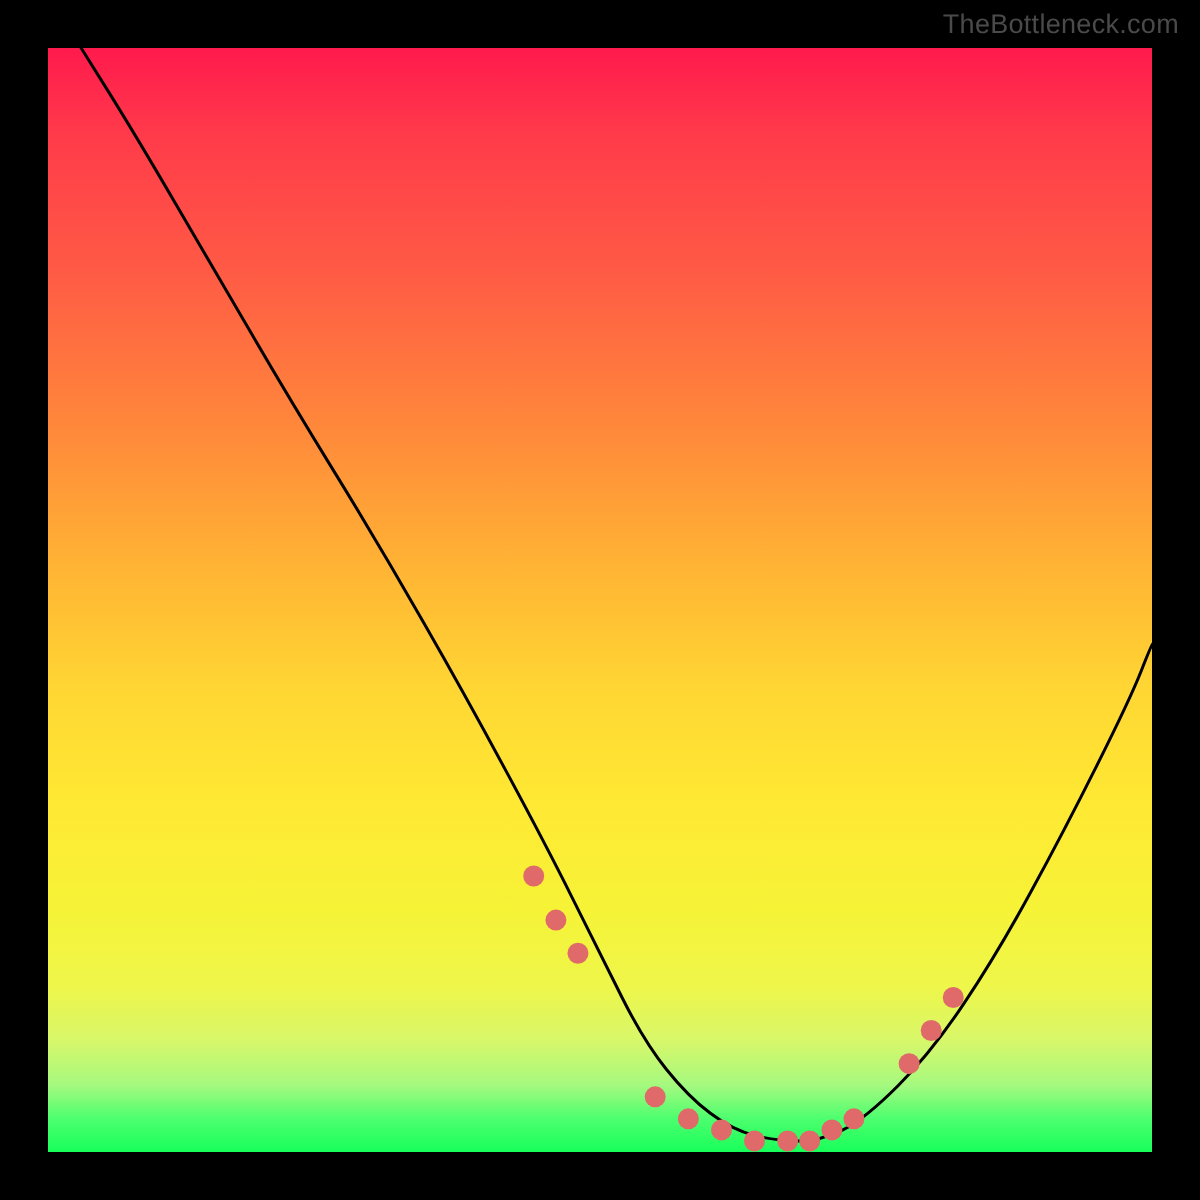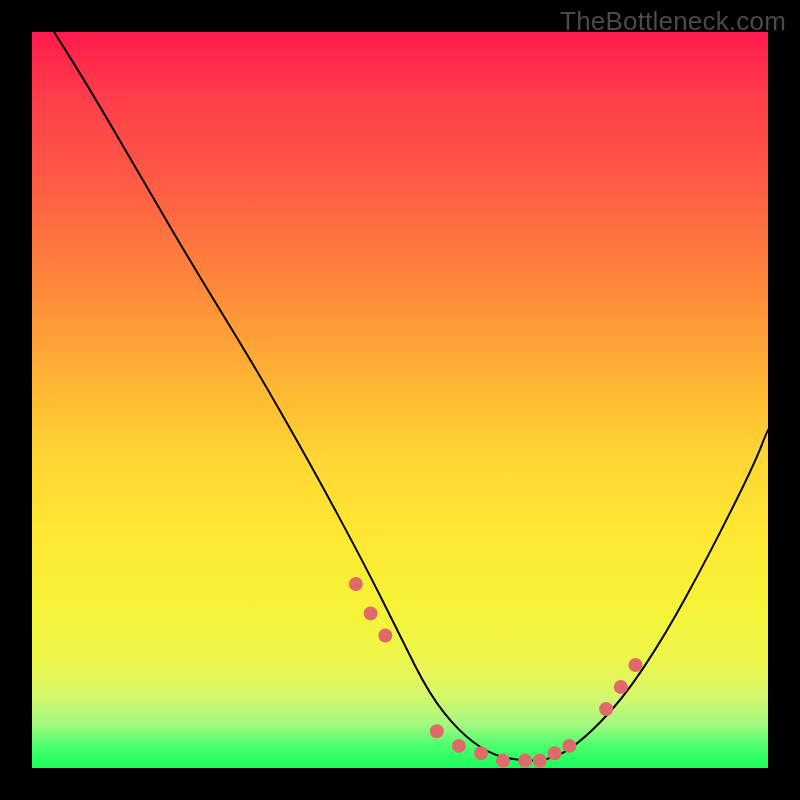--- a/index.html
+++ b/index.html
@@ -40,21 +40,21 @@
       #a4f97f 94%,
       #4cff6e 97%,
       #18ff5a 100%
     );
   }
   .watermark {
     position: absolute;
     top: 6px;
     right: 14px;
     color: #4a4a4a;
-    font-size: 26px;
+    font-size: 18px;
     font-weight: 500;
     letter-spacing: 0.2px;
     z-index: 5;
   }
   svg.curve {
     position: absolute;
     left: 0;
     top: 0;
     width: 736px;
     height: 736px;

